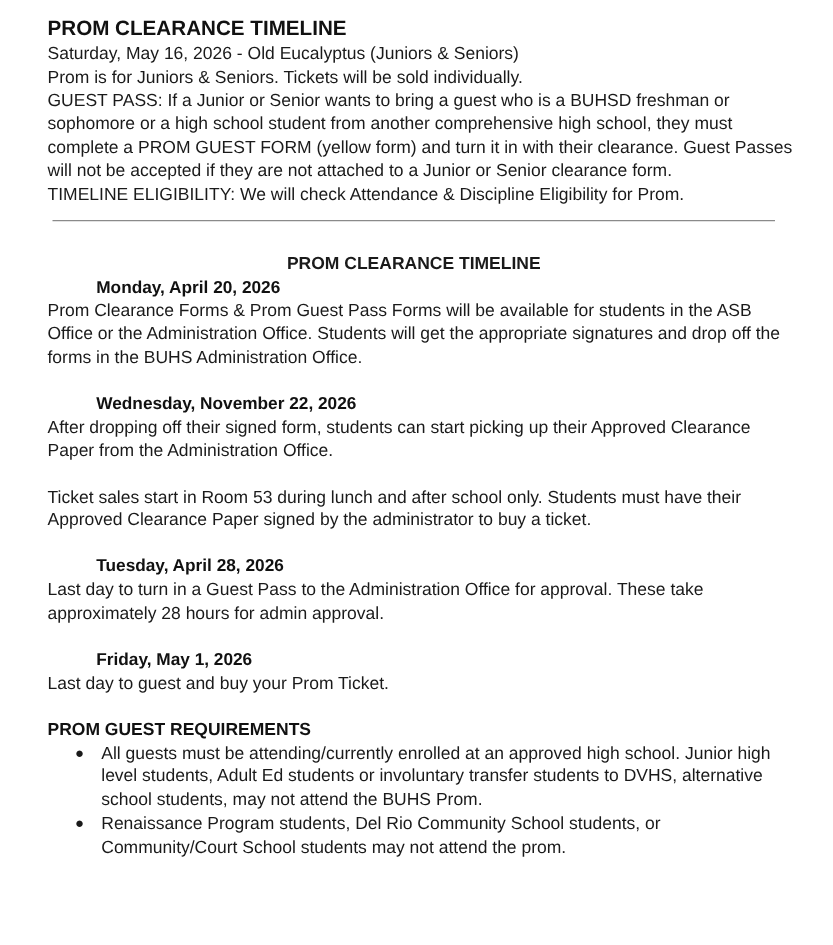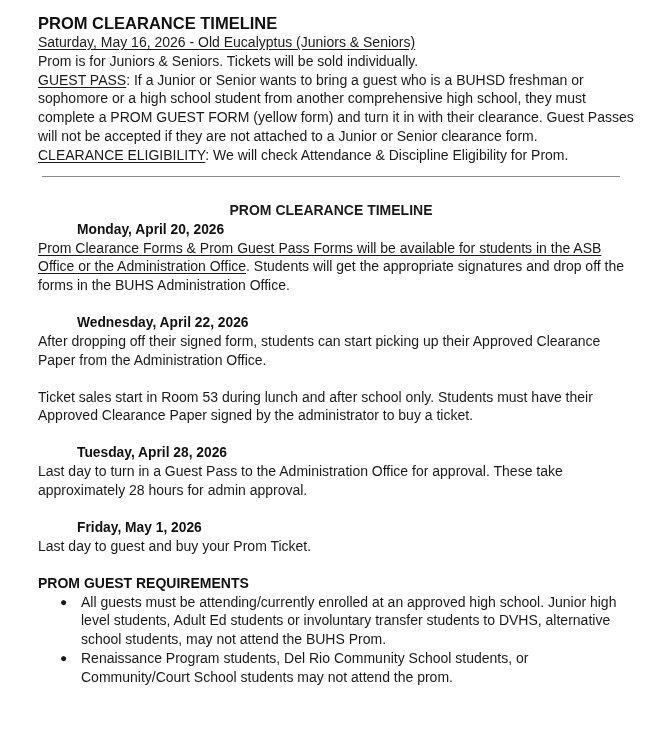--- a/index.html
+++ b/index.html
@@ -20,21 +20,21 @@
       position: relative;
       padding: 13px 30px 0 38px;
     }
     .title {
       font-weight: bold;
       font-size: 16.5px;
       line-height: 20px;
       color: #111;
       margin: 0;
     }
-    .u { text-decoration: underline; text-underline-offset: 2px; }
+    .u { text-underline-offset: 2px; }
     p { margin: 0; }
     .divider {
       height: 0;
       border: none;
       border-top: 1.5px solid #8a8a8a;
       margin: 11px 0 0 4px;
       width: 578px;
     }
     .center-heading {
       text-align: center;
@@ -80,33 +80,33 @@
 <div class="page">
 
   <h1 class="title">PROM CLEARANCE TIMELINE</h1>
 
   <p><span class="u">Saturday, May 16, 2026 - Old Eucalyptus (Juniors &amp; Seniors)</span></p>
 
   <p>Prom is for Juniors &amp; Seniors. Tickets will be sold individually.</p>
 
   <p><span class="u">GUEST PASS</span><span>:  If a Junior or Senior wants to bring a guest who is a BUHSD freshman or sophomore or a high school student from another comprehensive high school, they must complete a PROM GUEST FORM (yellow form) and turn it in with their clearance. Guest Passes will not be accepted if they are not attached to a Junior or Senior clearance form.</span></p>
 
-  <p><span class="u">CLEARANCE ELIGIBILITY</span><span>: We will check Attendance &amp; Discipline Eligibility for Prom.</span></p>
+  <p><span class="u">TIMELINE ELIGIBILITY</span><span>: We will check Attendance &amp; Discipline Eligibility for Prom.</span></p>
 
   <hr class="divider">
 
   <div class="center-heading">PROM CLEARANCE TIMELINE</div>
 
   <div class="section">
     <div class="date">Monday, April 20, 2026</div>
     <p><span class="u">Prom Clearance Forms &amp; Prom Guest Pass Forms will be available for students in the ASB Office or the Administration Office</span><span>. Students will get the appropriate signatures and drop off the forms in the BUHS Administration Office.</span></p>
   </div>
 
   <div class="section">
-    <div class="date">Wednesday, April 22, 2026</div>
+    <div class="date">Wednesday, November 22, 2026</div>
     <p>After dropping off their signed form, students can start picking up their Approved Clearance Paper from the Administration Office.</p>
   </div>
 
   <div class="section">
     <p>Ticket sales start in Room 53 during lunch and after school only.  Students must have their Approved Clearance Paper signed by the administrator to buy a ticket.</p>
   </div>
 
   <div class="section">
     <div class="date">Tuesday, April 28, 2026</div>
     <p>Last day to turn in a Guest Pass to the Administration Office for approval. These take approximately 28 hours for admin approval.</p>

